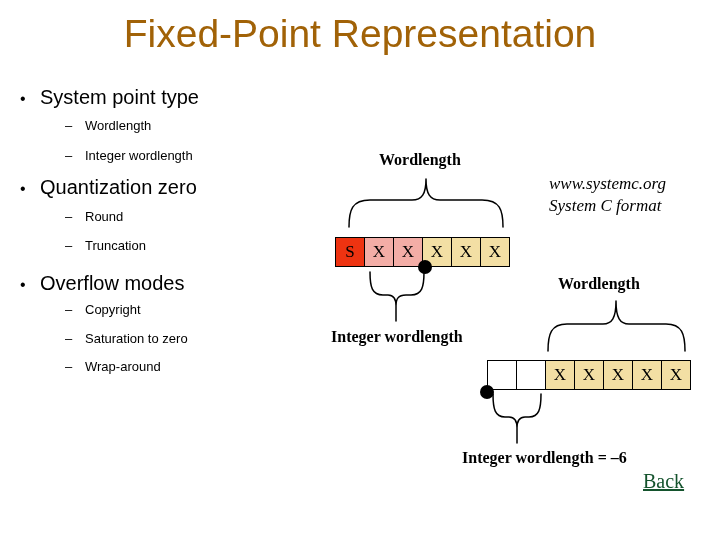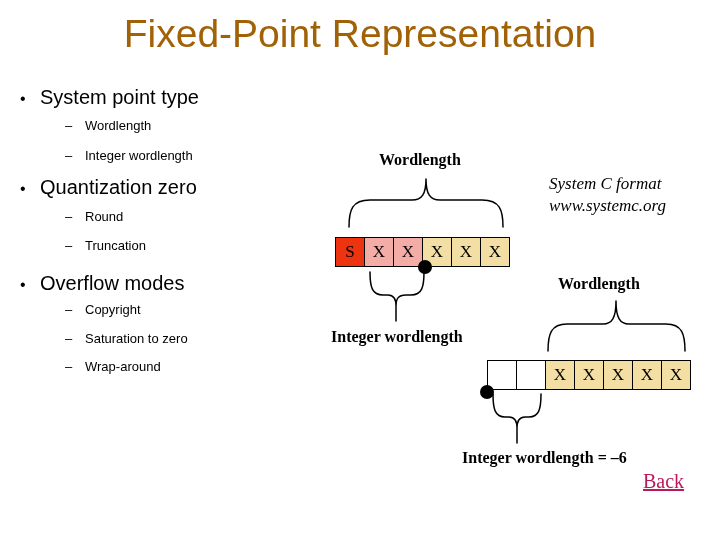--- a/index.html
+++ b/index.html
@@ -28,21 +28,21 @@
     width:30px;height:30px;border:1px solid #000;margin-left:-1px;
     display:flex;align-items:center;justify-content:center;
     font-family:"Liberation Serif",serif;font-size:17px;box-sizing:border-box;
   }
   .cell:first-child{margin-left:0;}
   .dot{position:absolute;width:14px;height:14px;border-radius:50%;background:#000;}
   .brace{position:absolute;}
   .brace path{stroke:#000;stroke-width:1.5;fill:none;stroke-linecap:round;stroke-linejoin:round;}
   .back{
     position:absolute;left:643px;top:470px;font-family:"Liberation Serif",serif;
-    font-size:20px;color:#be185d;text-decoration:underline;cursor:pointer;
+    font-size:20px;color:#14532d;text-decoration:underline;cursor:pointer;
   }
   .copyright{position:absolute;left:36px;top:516px;font-size:12px;color:#444;}
 </style>
 </head>
 <body>
 
 <div class="slide">
 
   <div class="title">Fixed-Point Representation</div>
 
@@ -53,22 +53,22 @@
     <div class="bl main" style="top:90px"><span class="mk">•</span><span>Quantization zero</span></div>
     <div class="bl sub" style="top:123px"><span class="mk">–</span><span>Round</span></div>
     <div class="bl sub" style="top:152px"><span class="mk">–</span><span>Truncation</span></div>
     <div class="bl main" style="top:186px"><span class="mk">•</span><span>Overflow modes</span></div>
     <div class="bl sub" style="top:216px"><span class="mk">–</span><span>Copyright</span></div>
     <div class="bl sub" style="top:245px"><span class="mk">–</span><span>Saturation to zero</span></div>
     <div class="bl sub" style="top:273px"><span class="mk">–</span><span>Wrap-around</span></div>
   </div>
 
   <div class="note">
+    <div>www.systemc.org</div>
     <div>System C format</div>
-    <div>www.systemc.org</div>
   </div>
 
   <div class="serifb" style="left:379px;top:151px;">Wordlength</div>
   <svg class="brace" style="left:346px;top:177px;" width="160" height="52">
     <path d="M3 50 C3 33 6 23 24 23 L66 23 C76 23 80 17 80 2 C80 17 84 23 94 23 L136 23 C154 23 157 33 157 50"></path>
   </svg>
   <div class="bitrow" style="left:335px;top:237px;">
     <div class="cell" style="background:#ee3311">
         <span>S</span>
       </div>

